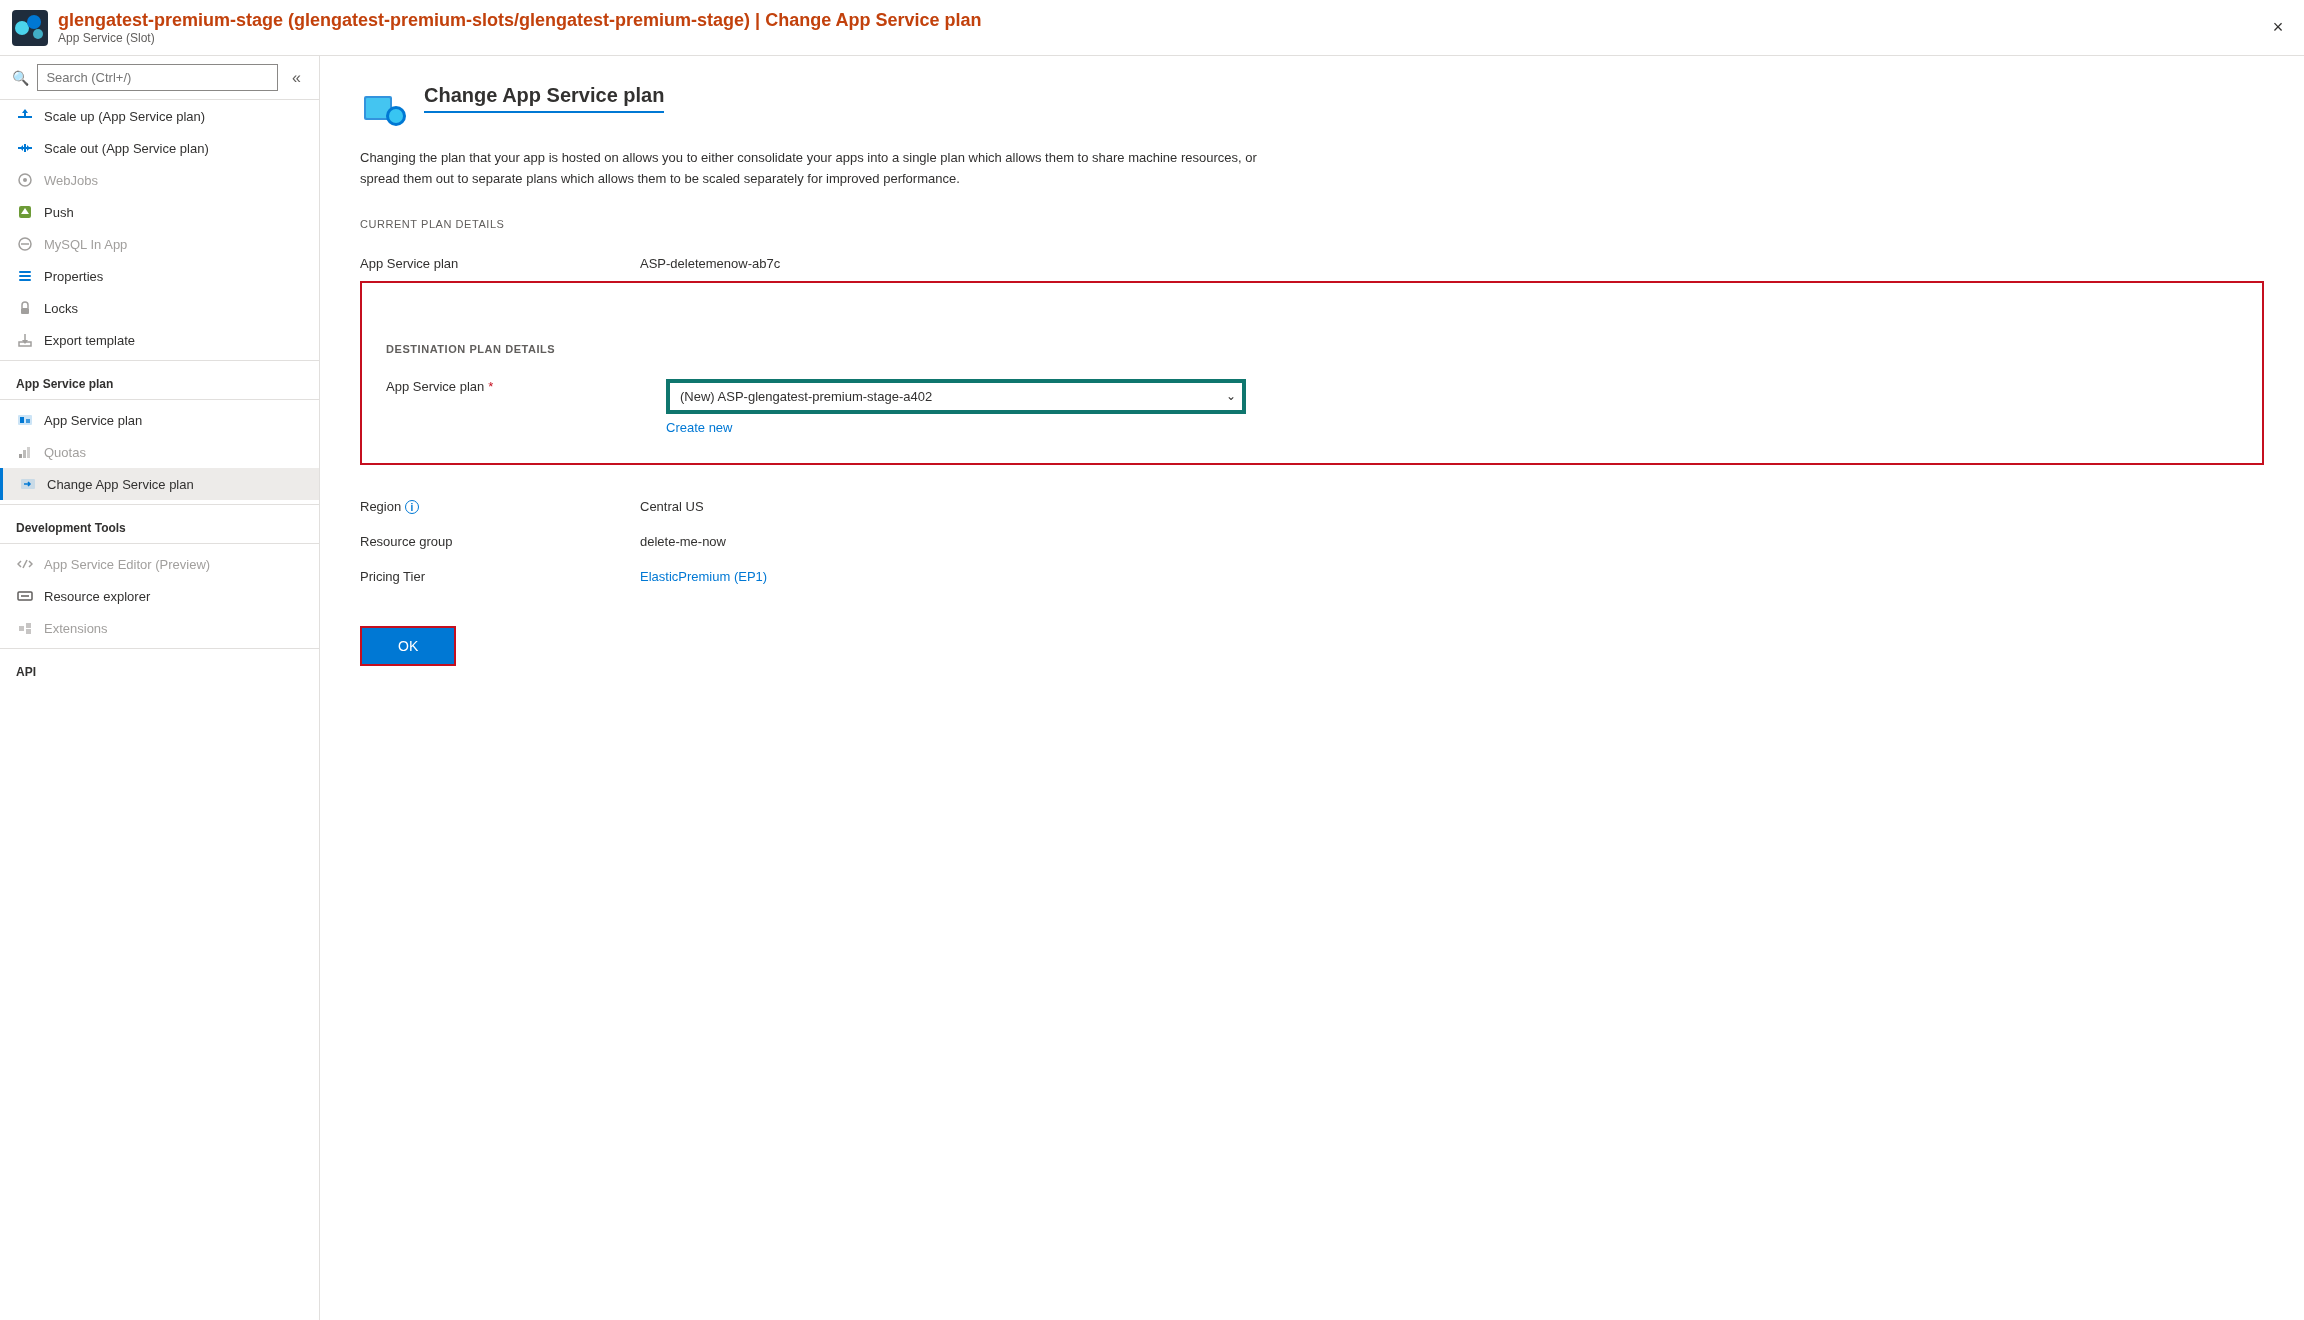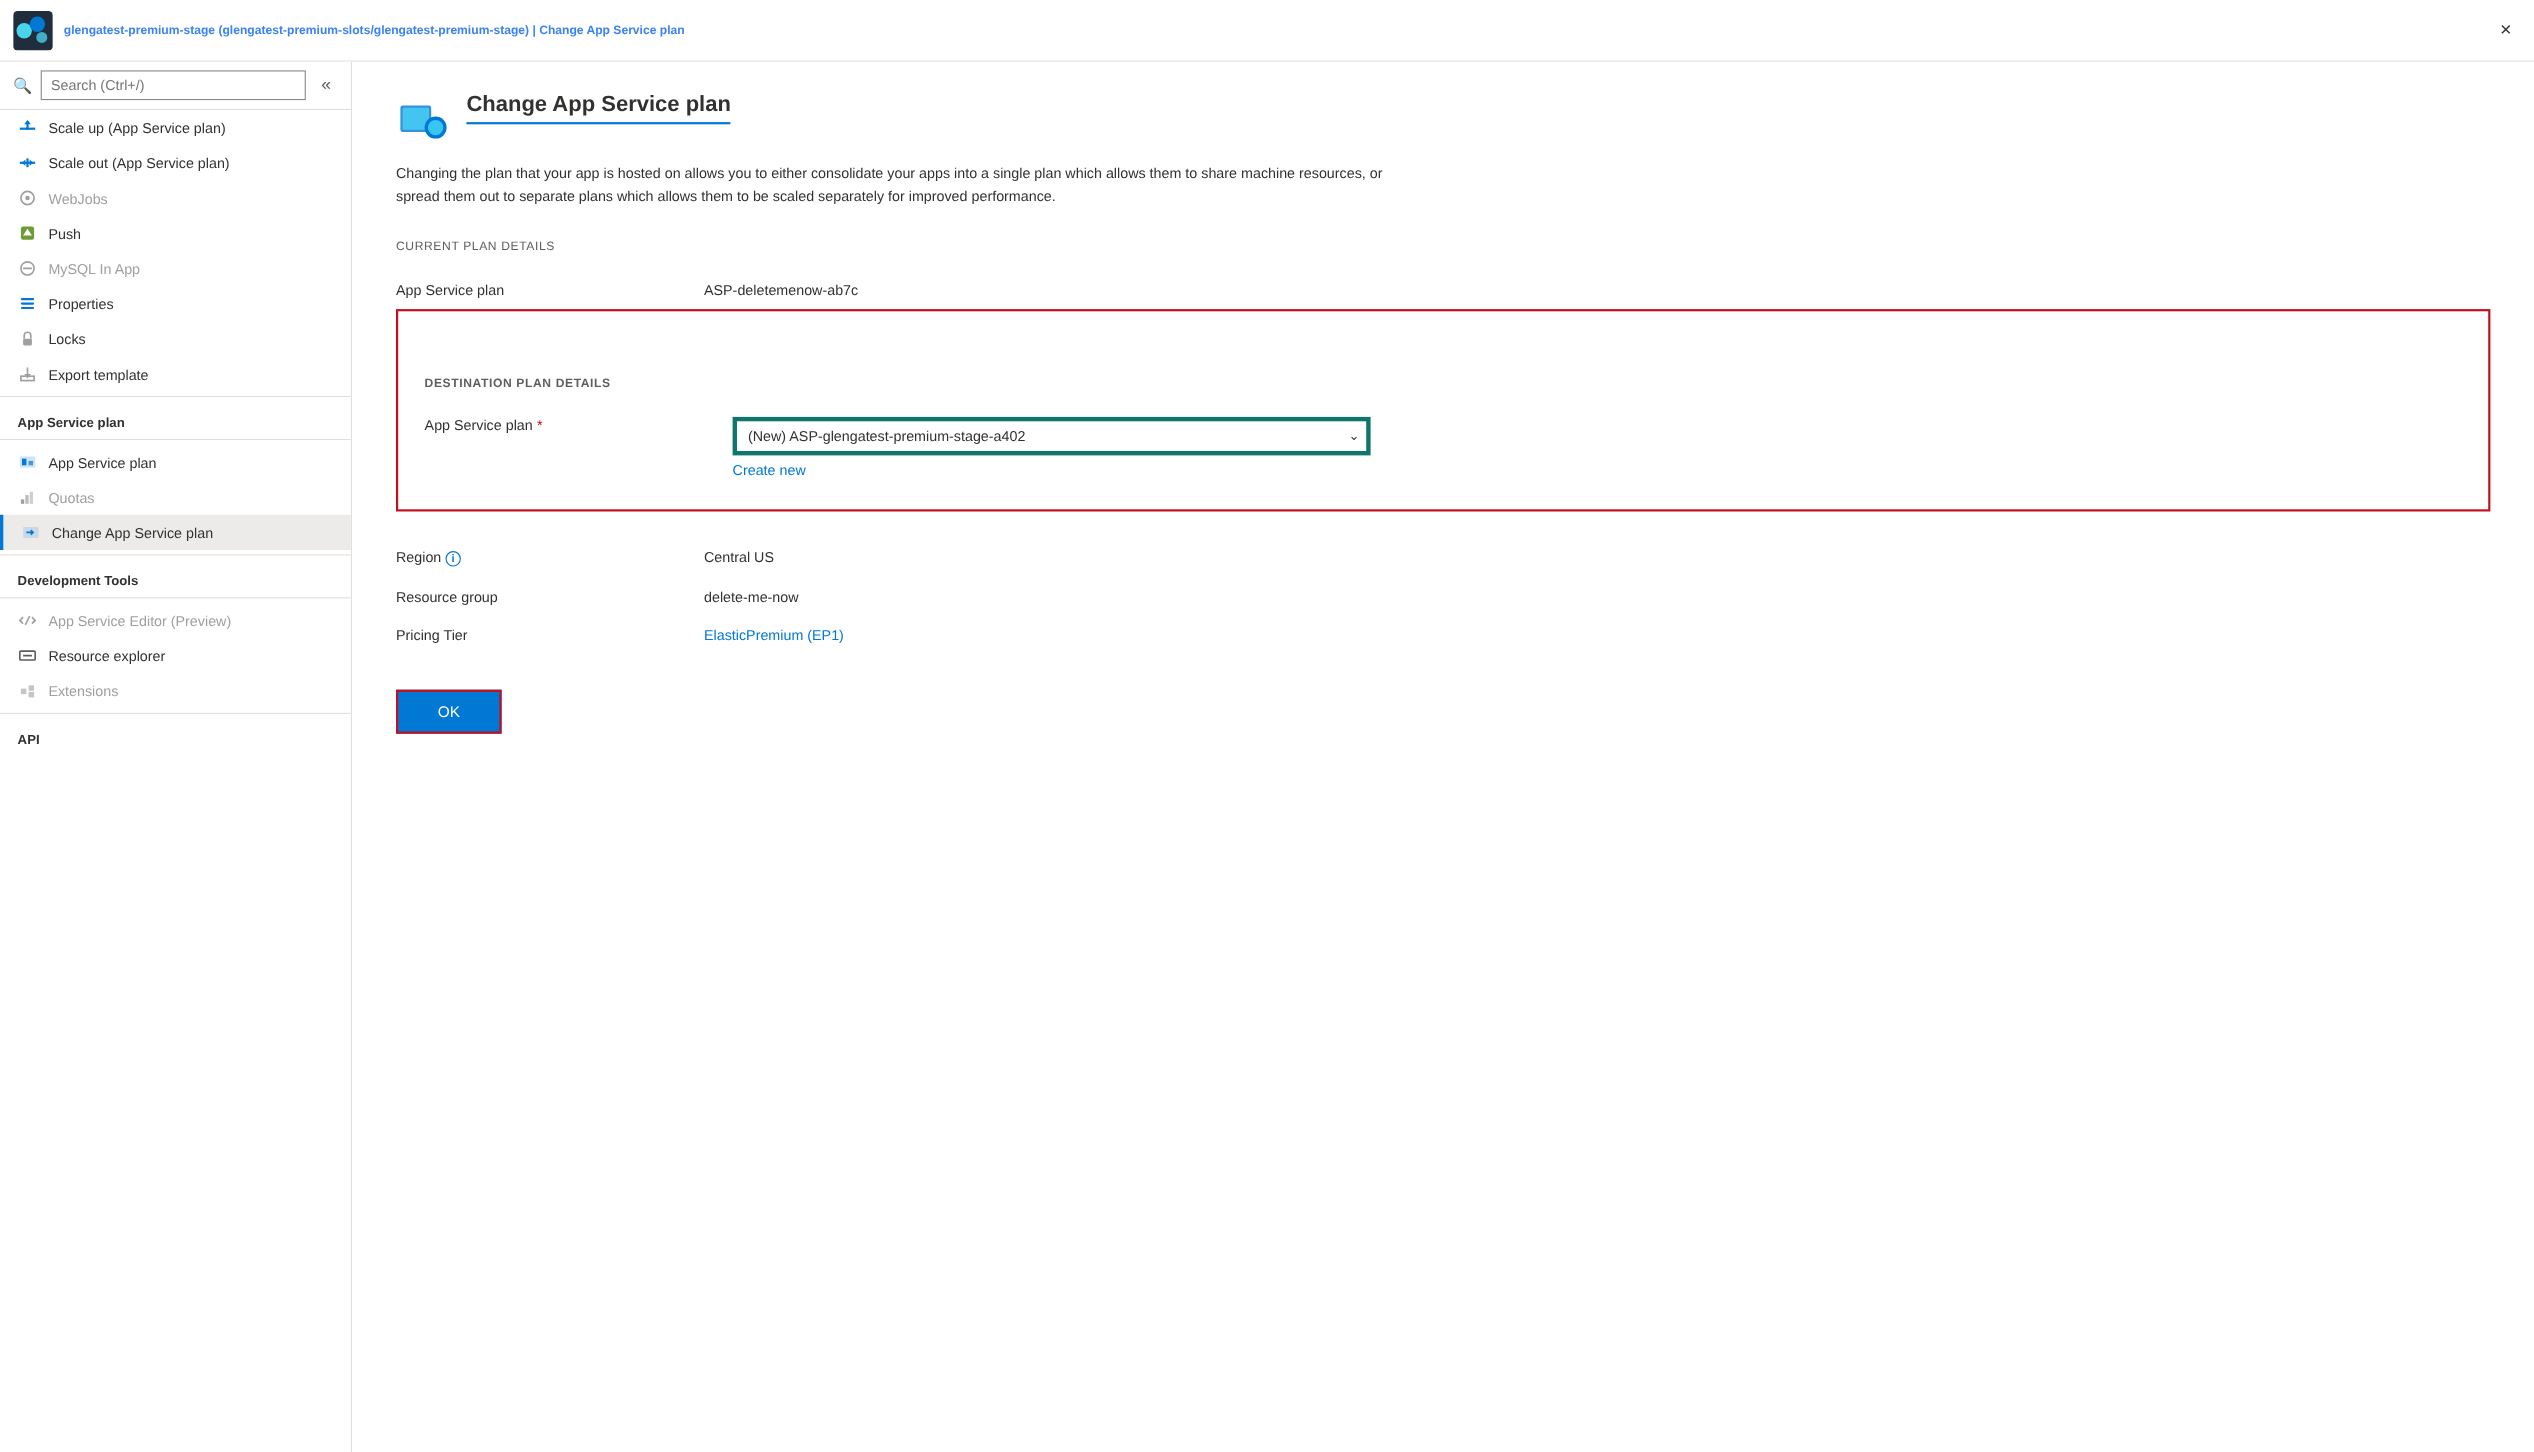--- a/index.html
+++ b/index.html
@@ -5,21 +5,21 @@
     * { box-sizing: border-box; margin: 0; padding: 0; }
     body { font-family: 'Segoe UI', Arial, sans-serif; font-size: 14px; color: #323130; background: #f3f2f1; height: 100vh; display: flex; flex-direction: column; }
 
     
     .title-bar {
       display: flex; align-items: center; background: #fff; border-bottom: 1px solid #e1dfdd;
       padding: 8px 12px; height: 56px; flex-shrink: 0;
     }
     .title-bar-icon { width: 36px; height: 36px; margin-right: 10px; flex-shrink: 0; }
     .title-bar-text { flex: 1; }
-    .title-bar-title { font-size: 11px; font-weight: 600; color: #3b82f6; }
+    .title-bar-title { font-size: 18px; font-weight: 600; color: #c2410c; }
     .title-bar-subtitle { font-size: 12px; color: #605e5c; }
     .title-bar-close { width: 28px; height: 28px; display: flex; align-items: center; justify-content: center; cursor: pointer; font-size: 18px; color: #323130; border: none; background: none; }
 
     
     .main-layout { display: flex; flex: 1; overflow: hidden; }
 
     
     .sidebar { width: 320px; background: #fff; border-right: 1px solid #e1dfdd; display: flex; flex-direction: column; flex-shrink: 0; overflow: hidden; }
     .sidebar-search { padding: 8px 12px; border-bottom: 1px solid #e1dfdd; display: flex; align-items: center; gap: 8px; }
     .sidebar-search input { flex: 1; border: 1px solid #8a8886; padding: 5px 8px; font-size: 13px; outline: none; }
@@ -89,20 +89,21 @@
   <div class="title-bar-icon">
     <svg width="36" height="36" viewBox="0 0 36 36">
       <rect width="36" height="36" rx="4" fill="#1f2d3d"></rect>
       <circle cx="10" cy="18" r="7" fill="#50e6ff" opacity="0.9"></circle>
       <circle cx="22" cy="12" r="7" fill="#0078d4"></circle>
       <circle cx="26" cy="24" r="5" fill="#50e6ff" opacity="0.7"></circle>
     </svg>
   </div>
   <div class="title-bar-text">
     <div class="title-bar-title">glengatest-premium-stage (glengatest-premium-slots/glengatest-premium-stage) | Change App Service plan</div>
+    <div class="title-bar-subtitle">App Service (Slot)</div>
   </div>
   <button class="title-bar-close">×</button>
 </div>
 
 <div class="main-layout">
 
   <div class="sidebar">
     <div class="sidebar-search">
       <span style="color:#605e5c;">🔍</span>
       <input type="text" placeholder="Search (Ctrl+/)" style="">

